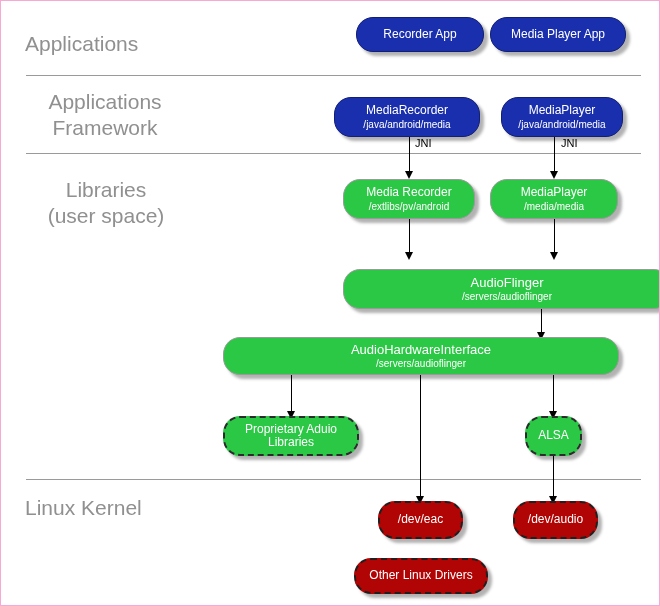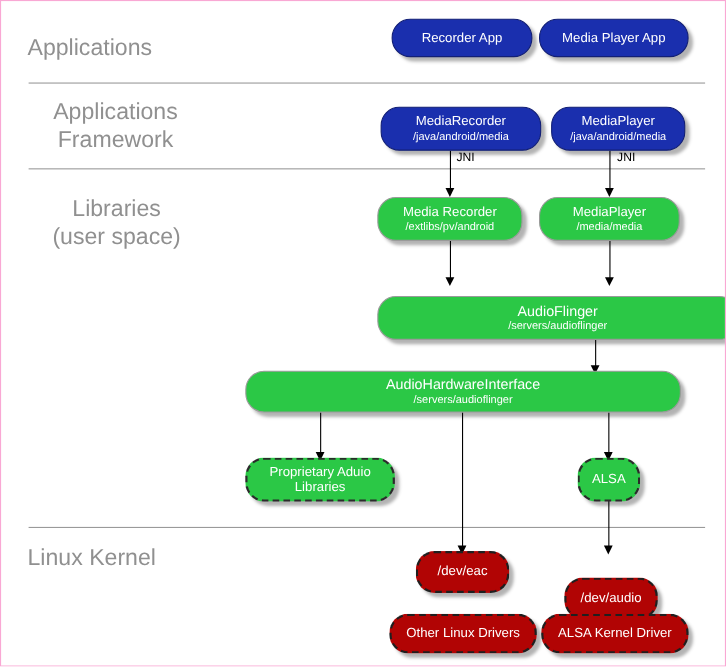--- a/index.html
+++ b/index.html
@@ -138,21 +138,21 @@
   <div class="arrowhead" style="left:548px; top:495px;"></div>
 
   <div class="node blue" style="left:355px; top:16px; width:128px; height:35px;">
     <div class="title">Recorder App</div>
   </div>
 
   <div class="node blue" style="left:489px; top:16px; width:136px; height:35px;">
     <div class="title">Media Player App</div>
   </div>
 
-  <div class="node blue" style="left:345px; top:96px; width:146px; height:40px;">
+  <div class="node blue" style="left:333px; top:96px; width:146px; height:40px;">
     <div class="title">MediaRecorder</div>
     <div class="sub">/java/android/media</div>
   </div>
 
   <div class="node blue" style="left:500px; top:96px; width:122px; height:40px;">
     <div class="title">MediaPlayer</div>
     <div class="sub">/java/android/media</div>
   </div>
 
   <div class="node green" style="left:342px; top:178px; width:132px; height:40px;">
@@ -181,25 +181,22 @@
   </div>
 
   <div class="node green dashed" style="left:524px; top:415px; width:57px; height:40px;">
     <div class="title">ALSA</div>
   </div>
 
   <div class="node red dashed" style="left:377px; top:500px; width:85px; height:38px;">
     <div class="title">/dev/eac</div>
   </div>
 
-  <div class="node red dashed" style="left:512px; top:524px; width:85px; height:38px;align-items:center;">
+  <div class="node red dashed" style="left:512px; top:500px; width:85px; height:38px;align-items:center;">
     <div class="title">/dev/audio</div>
   </div>
 
   <div class="node red dashed" style="left:353px; top:557px; width:134px; height:36px;">
     <div class="title">Other Linux Drivers</div>
   </div>
 
-  <div class="node red dashed" style="left:491px; top:557px; width:134px; height:36px;">
-    <div class="title">ALSA Kernel Driver</div>
-  </div>
 
 </div>
 
 </body></html>

